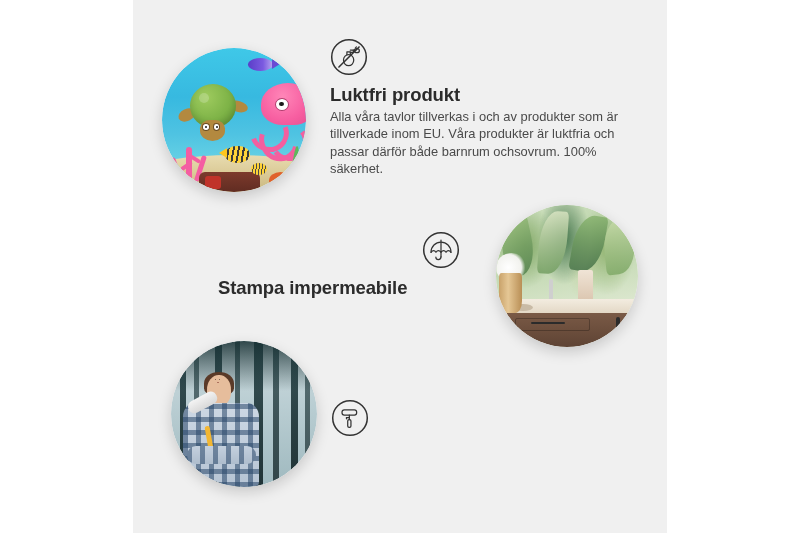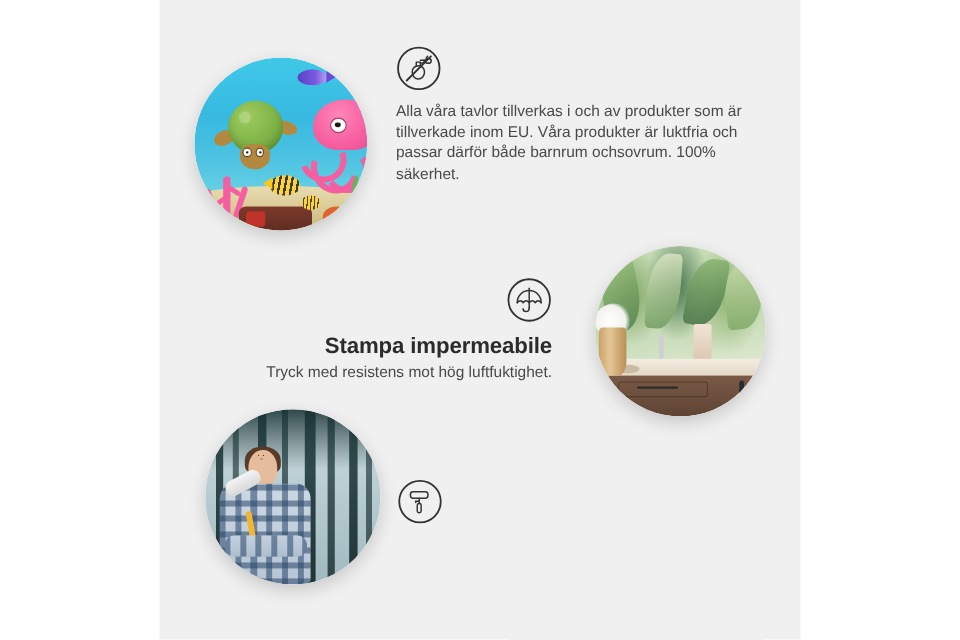--- a/index.html
+++ b/index.html
@@ -60,21 +60,21 @@
   }
 
   .feature p {
     margin: 0;
     font-family: "Liberation Sans", sans-serif;
     font-size: 12.9px;
     line-height: 17.2px;
     color: #4a4a4a;
   }
 
-  .feature.align-right { text-align: right; }
+  .feature.align-right { }
 
   
   #feature-odourless {
     left: 330px;
     top: 38px;
     width: 300px;
   }
   #feature-waterproof {
     left: 218px;
     top: 231px;
@@ -663,41 +663,41 @@
         <path class="ico-thin" d="M17.8 17.6v-3.1h3.6v3.1"></path>
         <path class="ico-thin" d="M21.4 15.2h3.2v-2.4h-3.2"></path>
 
         <path class="ico-thin" d="M24.6 12.8h2.4"></path>
         <ellipse class="ico-thin" cx="28.3" cy="13.4" rx="2.6" ry="2.1"></ellipse>
         <path class="ico-thin" d="M26.6 10.6l1.2-1.3"></path>
 
         <line class="ico" x1="9.4" y1="30.6" x2="30.6" y2="9.4"></line>
       </svg>
     </div>
+    <h3>Luktfri produkt</h3>
     <p>Alla våra tavlor tillverkas i och av produkter som är tillverkade inom EU. Våra produkter är luktfria och passar därför både barnrum ochsovrum. 100% säkerhet.</p>
   </div>
 
   <div class="feature align-right" id="feature-waterproof">
     <div class="icon-wrap">
       <svg class="icon-circle" viewBox="0 0 40 40">
         <circle cx="20" cy="20" r="18.2" class="ico"></circle>
 
         <path class="ico-thin" d="M9.5 22.4c0-6.1 4.7-10.7 10.5-10.7s10.5 4.6 10.5 10.7"></path>
 
         <path class="ico-thin" d="M9.5 22.4c1.8-2.4 3.7-2.4 5.2 0 1.6-2.4 3.5-2.4 5.3 0 1.8-2.4 3.7-2.4 5.3 0 1.5-2.4 3.4-2.4 5.2 0"></path>
 
         <line class="ico-thin" x1="20" y1="12.2" x2="20" y2="27.2"></line>
 
         <path class="ico-thin" d="M20 27.2c0 1.9-1.4 2.9-2.8 2.9s-2.6-1-2.6-2.5"></path>
 
         <line class="ico-thin" x1="20" y1="11.7" x2="20" y2="9.6"></line>
       </svg>
     </div>
     <h3>Stampa impermeabile</h3>
-    <p>Tryck med resistens mot hög luftfuktighet.</p>
   </div>
 
   <div class="feature align-left" id="feature-assembly">
     <div class="icon-wrap">
       <svg class="icon-circle" viewBox="0 0 40 40">
         <circle cx="20" cy="20" r="18.2" class="ico"></circle>
 
         <rect class="ico-thin" x="11.6" y="11.4" width="15.4" height="5.6" rx="2.4"></rect>
 
         <path class="ico-thin" d="M19.3 17v2.7h-3.0"></path>

